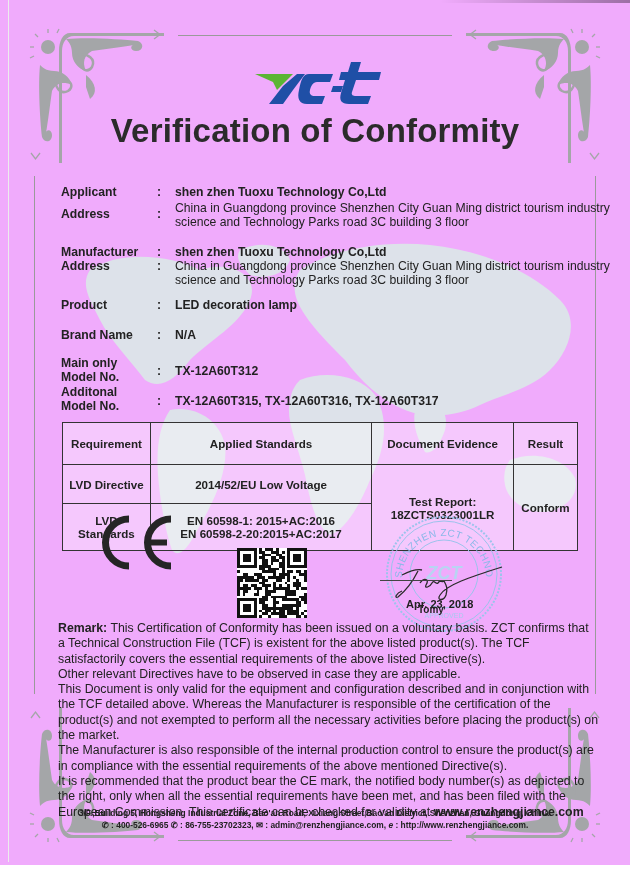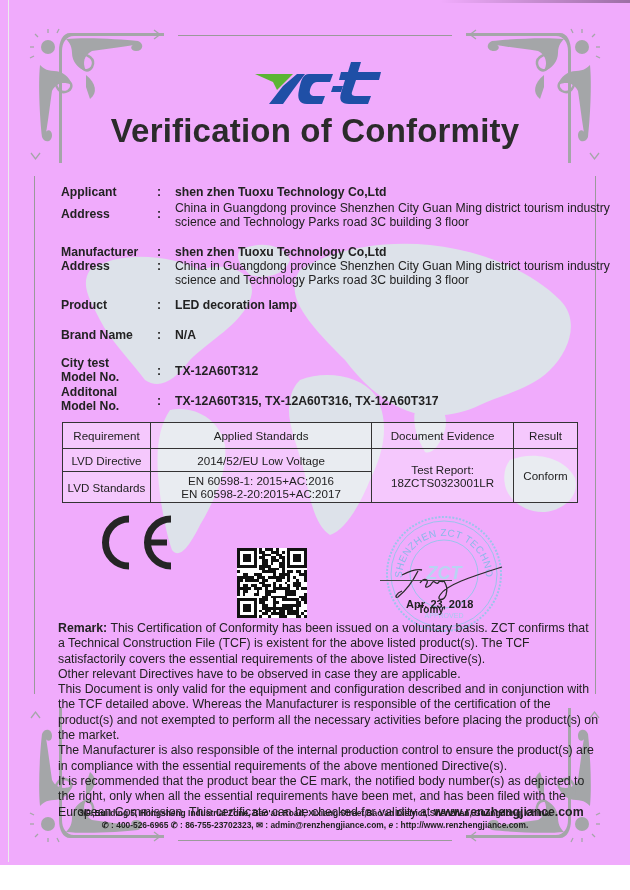--- a/index.html
+++ b/index.html
@@ -47,21 +47,21 @@
   .field .colon { position: absolute; left: 96px; font-weight: bold; }
   .field .val { position: absolute; left: 114px; line-height: 14px; width: 480px; color: #222; }
   .val.bold { font-weight: bold; }
 
   table.standards {
     position: absolute; left: 62px; top: 422px; width: 516px;
     border-collapse: collapse; font-size: 11.6px; color: #222;
     background: rgba(255,255,255,0.35);
   }
   table.standards td, table.standards th {
-    border: 1px solid #333; text-align: center; font-weight: normal; padding: 0 4px; margin-left: 31px;
+    border: 1px solid #333; text-align: center; font-weight: bold; padding: 8px 4px; margin-left: 31px;
   }
   table.standards th { height: 25px; }
   table.standards td { height: 22px; line-height: 13px; }
 
   .ce-mark { position: absolute; left: 95px; top: 515px; width: 82px; height: 55px; }
   .qr { position: absolute; left: 237px; top: 548px; width: 70px; height: 70px; }
   .stamp { position: absolute; left: 383px; top: 513px; width: 122px; height: 122px; }
   .signature { position: absolute; left: 380px; top: 555px; width: 150px; height: 50px; }
   .sig-line { position: absolute; left: 380px; top: 580px; width: 72px; height: 1px; background: #444; }
   .signer { position: absolute; left: 418px; top: 584px; font-size: 10px; font-weight: bold; color: #222; margin-top: 20px; }
@@ -231,21 +231,21 @@
   </div>
 
   <div class="field" style="top:328px;">
     <span class="lbl">Brand Name</span>
     <span class="colon">:</span>
     <span class="val bold">N/A</span>
   </div>
 
   <div class="field" style="top:356px;">
     <span class="lbl">
-      <div>City test</div>
+      <div>Main only</div>
       <div>Model No.</div>
     </span>
     <span class="colon" style="top:8px;">:</span>
     <span class="val bold" style="top:8px;">TX-12A60T312</span>
   </div>
 
   <div class="field" style="top:385px;">
     <span class="lbl">
       <div>Additonal</div>
       <div>Model No.</div>

